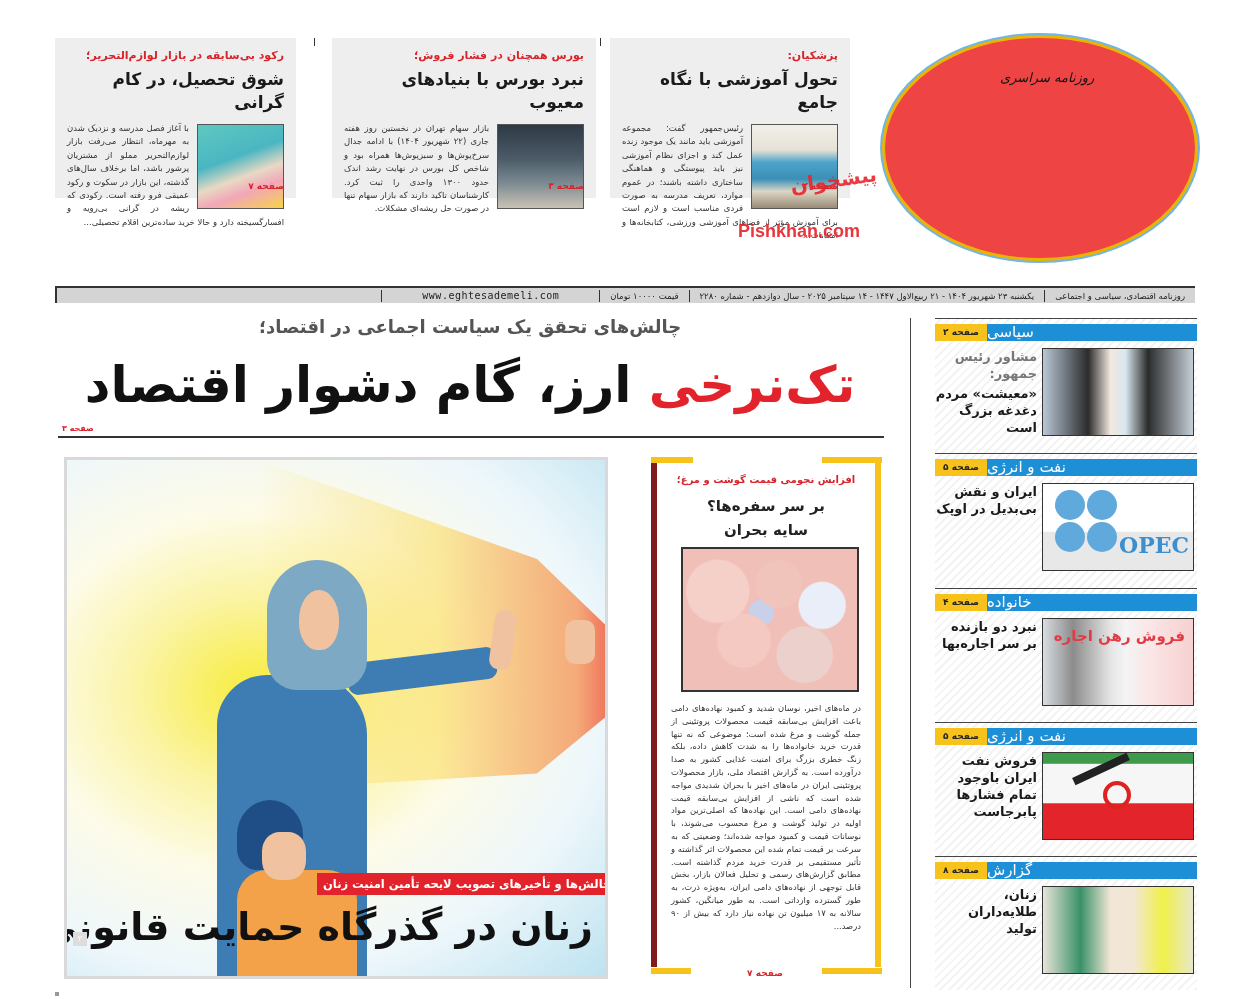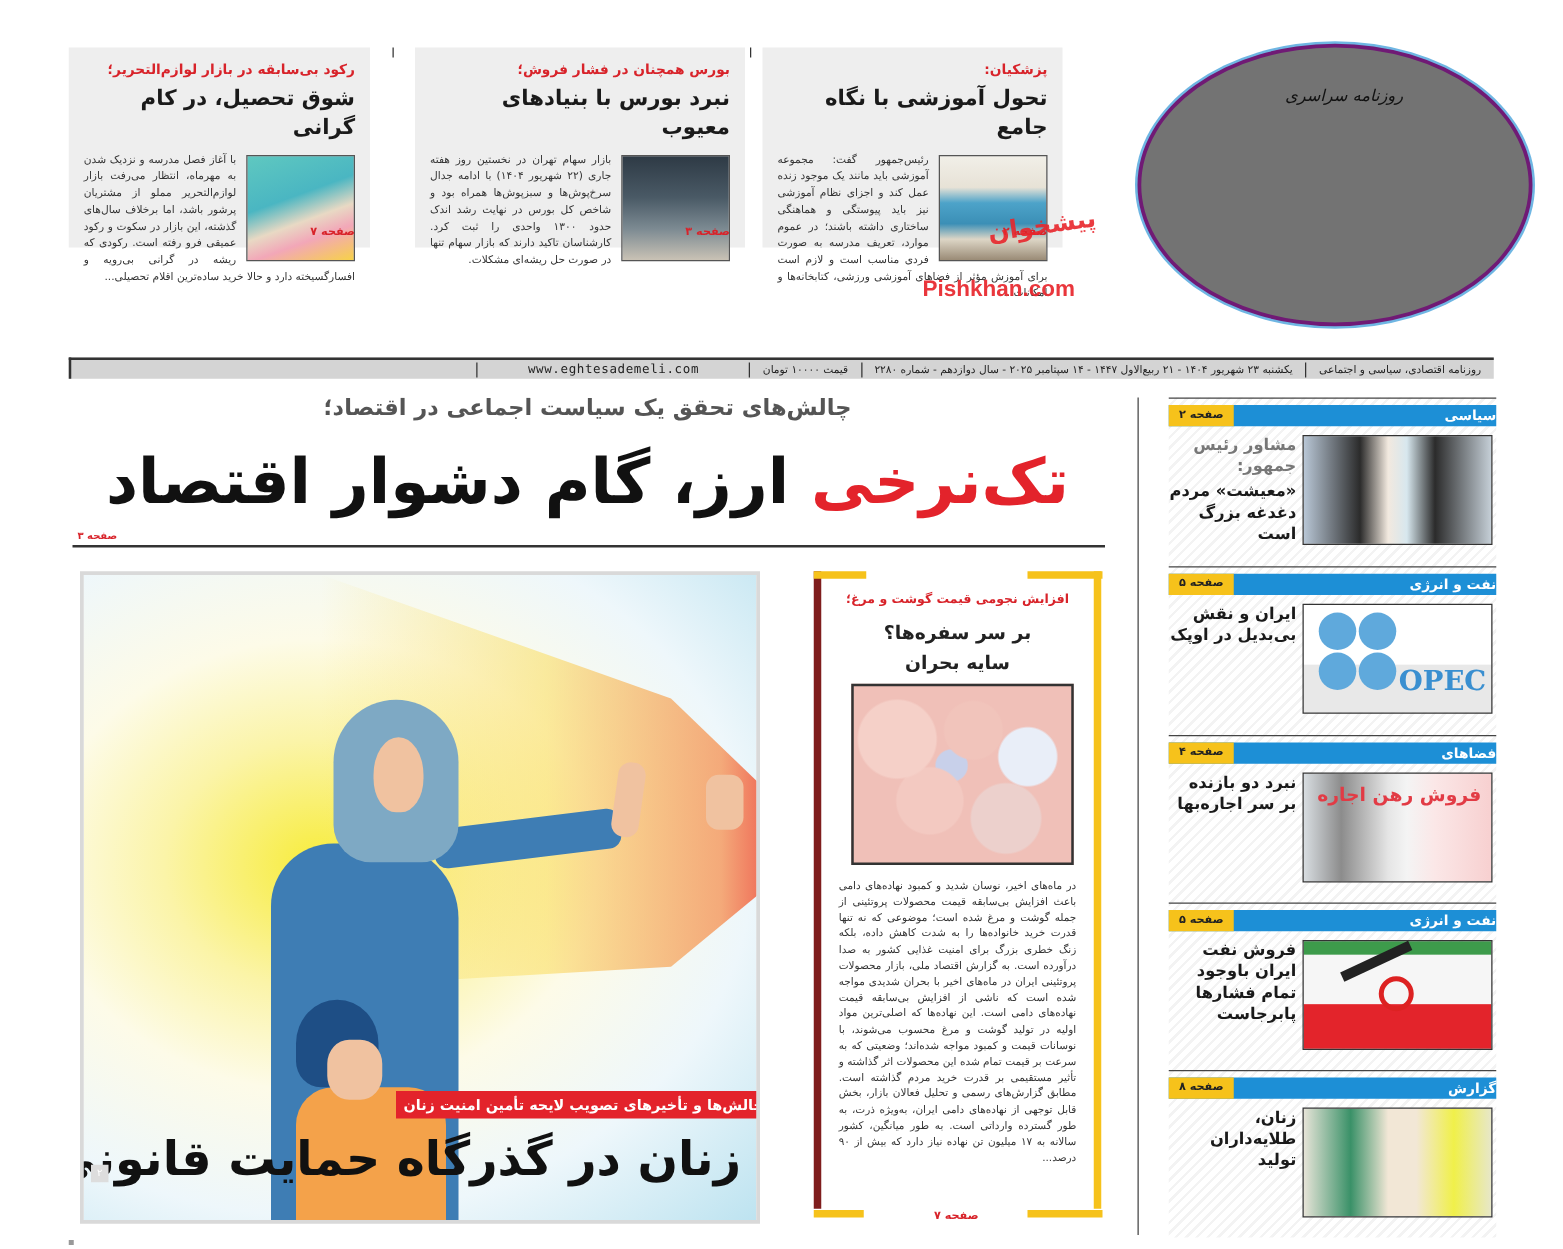--- a/index.html
+++ b/index.html
@@ -25,22 +25,22 @@
   .thumb-edu { background: linear-gradient(160deg,#5fc8c0 0%, #4ab6c2 40%, #e8d9c4 60%, #f2a7b8 75%, #f7d248 100%); }
   .thumb-bourse { background: linear-gradient(180deg,#2e3a45 0%, #4a5a66 40%, #7c8a92 70%, #c9c2b5 100%); }
   .thumb-meeting { background: linear-gradient(180deg,#f1efe8 0%, #e7e2d6 30%, #4da3c9 45%, #3b8fb6 65%, #ddd6c6 80%, #9a8b76 100%); }
 
   .watermark { position: absolute; left: 738px; top: 205px; color: #e8262c; font-family: "Liberation Sans", sans-serif;
     font-size: 18px; font-weight: bold; direction: ltr; opacity: .92; margin-top: 16px; }
   .watermark-fa { position: absolute; left: 790px; top: 168px; color: #e8262c; font-size: 20px; font-weight: bold; opacity: .9; transform: rotate(-8deg); }
 
   
   .logo {
-    position: absolute; left: 910px; top: 35px; width: 316px; height: 226px;
-    border-radius: 50%; background: #737373; border: 3px solid #701a75;
+    position: absolute; left: 882px; top: 35px; width: 316px; height: 226px;
+    border-radius: 50%; background: #ef4444; border: 3px solid #eab308;
     box-shadow: 0 0 0 2px #6fb6e3;
   }
   .logo .tagline { position: absolute; top: 32px; left: 115px; color: #111; font-size: 13px; font-style: italic; }
   .logo .name { position: absolute; top: 66px; left: 0; right: 0; text-align: center; color: #fff;
     font-family: "DejaVu Serif", serif; font-weight: bold; font-size: 62px; line-height: 120px; letter-spacing: 2px;}
 
   
   .datebar {
     position: absolute; left: 55px; top: 286px; width: 1140px; height: 17px;
     border-top: 2px solid #333; border-left: 2px solid #333;
@@ -105,21 +105,21 @@
   .ybox-bottom-r { position: absolute; left: 822px; top: 968px; width: 60px; height: 6px; background: #f6c21b; }
 
   
   .vdiv { position: absolute; left: 910px; top: 318px; width: 1px; height: 670px; background: #444; }
 
   
   .side-item { position: absolute; left: 935px; width: 262px; height: 125px; }
   .side-item .rule { position: absolute; top: 0; left: 0; right: 0; height: 1px; background: #444; }
   .side-item .bar { position: absolute; top: 6px; left: 0; right: 0; height: 17px; background: #1d8fd6; display: flex; }
   .side-item .bar .pg { width: 52px; background: #f6c21b; color: #222; font-size: 9px; font-weight: bold; text-align: center; line-height: 17px; }
-  .side-item .bar .sec { flex: 1; color: #fff; font-size: 11px; font-weight: bold; text-align: right; line-height: 17px; }
+  .side-item .bar .sec { flex: 1; color: #fff; font-size: 15px; font-weight: normal; text-align: left; line-height: 17px; }
   .side-item .photo { position: absolute; top: 30px; left: 107px; width: 152px; height: 88px; border: 1px solid #333; }
   .side-item .headline { position: absolute; top: 30px; left: 0; width: 102px; height: 88px; display: flex; flex-direction: column; justify-content: space-between;
     text-align: left; direction: rtl; font-size: 13px; font-weight: bold; line-height: 17px; color: #1a1a1a; }
   .side-item .headline .lead { color: #777; font-weight: bold; }
   .side-item .headline span { display: block; text-align: right; }
   .side-bg { position: absolute; left: 935px; top: 318px; width: 262px; height: 672px;
     background: repeating-linear-gradient(135deg, #ffffff 0 4px, #f3f3f3 4px 6px); }
 
   .ph-politics { background: linear-gradient(90deg,#b9c7d6 0%, #2b2b2b 30%, #f2e9df 45%, #d7e7ee 55%, #2b2b2b 70%, #c5cfd7 100%); }
   .ph-opec { background: linear-gradient(180deg,#ffffff 0%, #ffffff 55%, #e8e8e8 56%, #e8e8e8 100%); position: relative; }
@@ -260,21 +260,21 @@
     <div class="word">OPEC</div>
   </div>
   <div class="headline">
     <span>ایران و نقش بی‌بدیل در اوپک</span>
   </div>
 </div>
 
 <div class="side-item" style="top:588px">
   <div class="rule"></div>
   <div class="bar">
-    <div class="sec">فضاهای</div>
+    <div class="sec">خانواده</div>
     <div class="pg">صفحه ۴</div>
   </div>
   <div class="photo ph-rent">
     <div class="t">فروش رهن اجاره</div>
   </div>
   <div class="headline">
     <span>نبرد دو بازنده بر سر اجاره‌بها</span>
   </div>
 </div>
 

